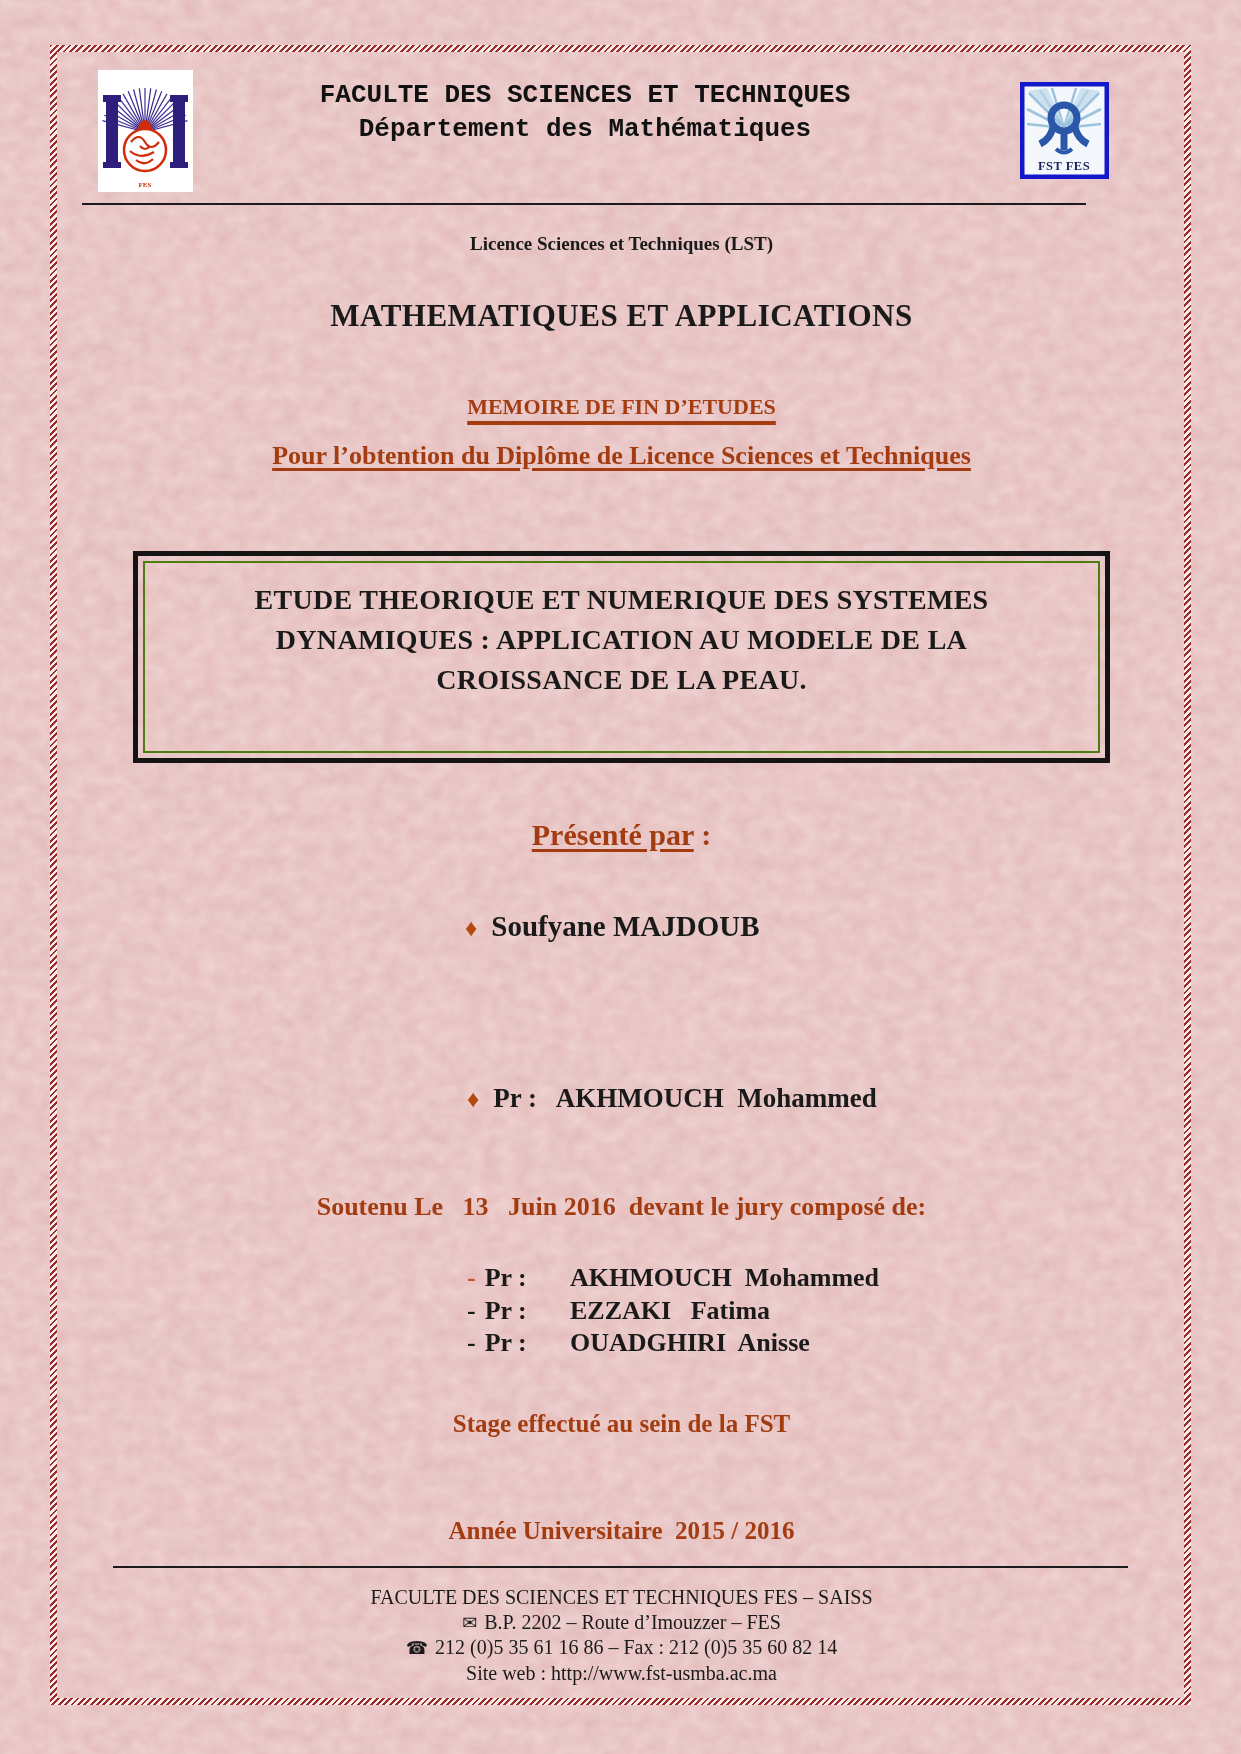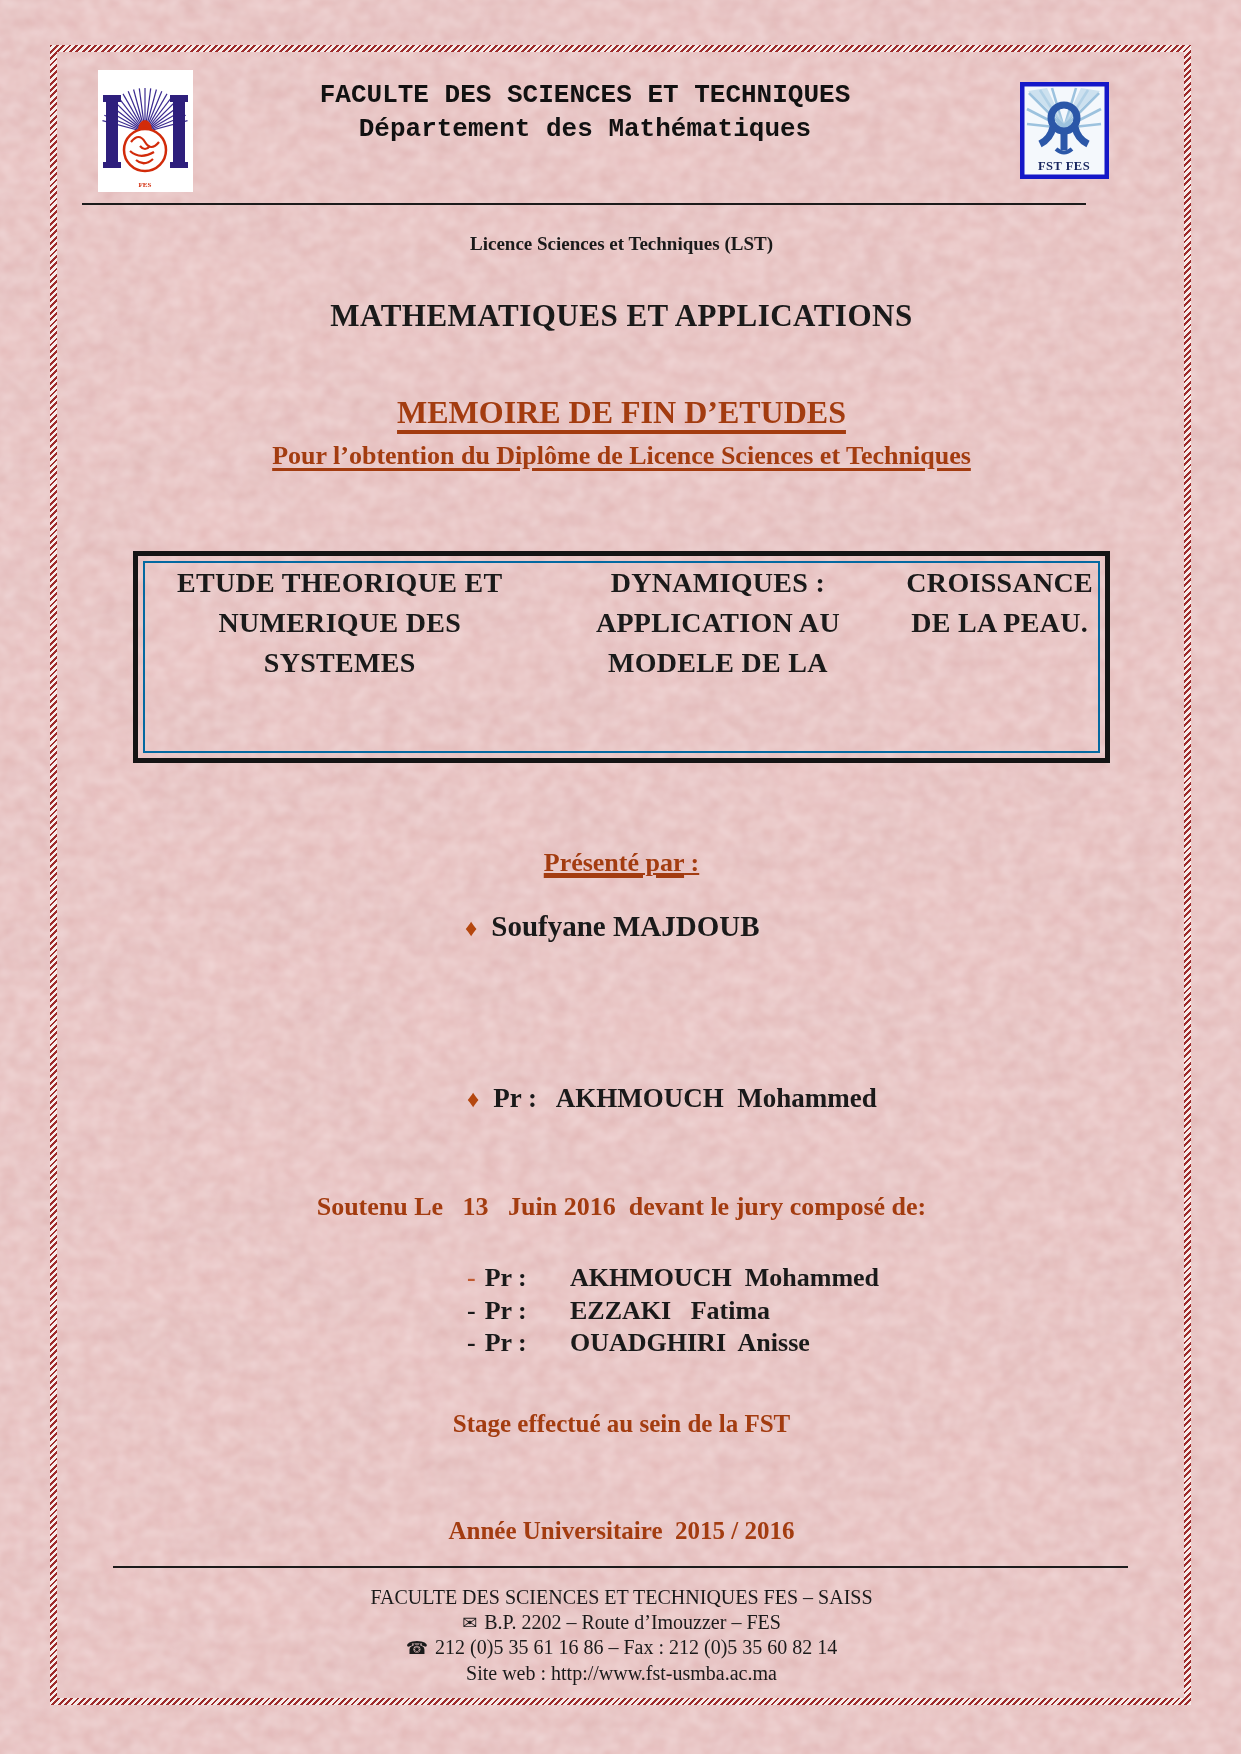--- a/index.html
+++ b/index.html
@@ -21,28 +21,28 @@
   .brown{color:#A33C10;}
   .b{font-weight:bold;}
   .pre{white-space:pre;}
   .u3{text-decoration:underline;text-decoration-thickness:3.5px;text-underline-offset:7px;}
   .u2{text-decoration:underline;text-decoration-thickness:2.5px;text-underline-offset:4px;}
   .hr{border-top:2px solid #1b1b1b;height:0;}
   .header-text{top:78px;font-family:"Liberation Mono","DejaVu Sans Mono",monospace;
     font-weight:bold;font-size:26px;line-height:34px;color:#111;}
   .licence{top:233px;font-size:19px;}
   .program{top:298px;font-size:31px;letter-spacing:.5px;}
-  .memoire{top:394px;font-size:32px;}
+  .memoire{top:394px;font-size:22px;}
   .pour{top:441px;font-size:26px;}
   .thesis-box{left:133px;top:551px;width:977px;height:212px;box-sizing:border-box;
     border:5px solid #141414;padding:5px;background:transparent;}
-  .thesis-inner{border:2px solid #0369a1;height:100%;box-sizing:border-box;
-    display:flex;flex-direction:row;justify-content:center;padding-bottom:35px;}
+  .thesis-inner{border:2px solid #4d7c0f;height:100%;box-sizing:border-box;
+    display:flex;flex-direction:column;justify-content:center;padding-bottom:35px;}
   .thesis-line{font-size:28px;font-weight:bold;line-height:40px;text-align:center;letter-spacing:.3px;}
-  .presente{top:848px;font-size:26px;text-decoration:underline;}
+  .presente{top:818px;font-size:30px;}
   .encadre{top:1018px;font-size:26px;}
   .bullet-row{display:flex;align-items:baseline;gap:14px;}
   .diamond{color:#B5470F;font-size:24px;}
   .name{font-size:29px;font-weight:bold;}
   .soufyane{left:465px;top:910px;}
   .prrow{left:467px;top:1083px;}
   .prrow .name{font-size:27px;}
   .soutenu{top:1192px;font-size:26px;}
   .jury{left:467px;top:1262px;}
   .jury-row{display:grid;grid-template-columns:103px auto;line-height:32.5px;

